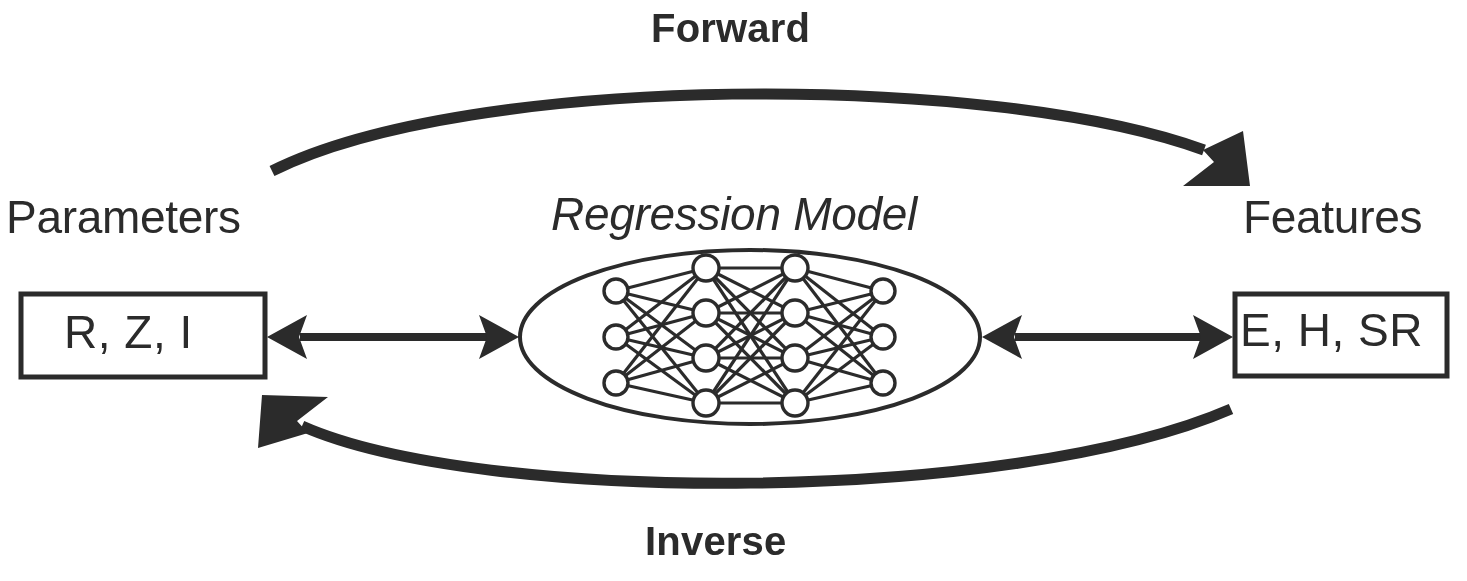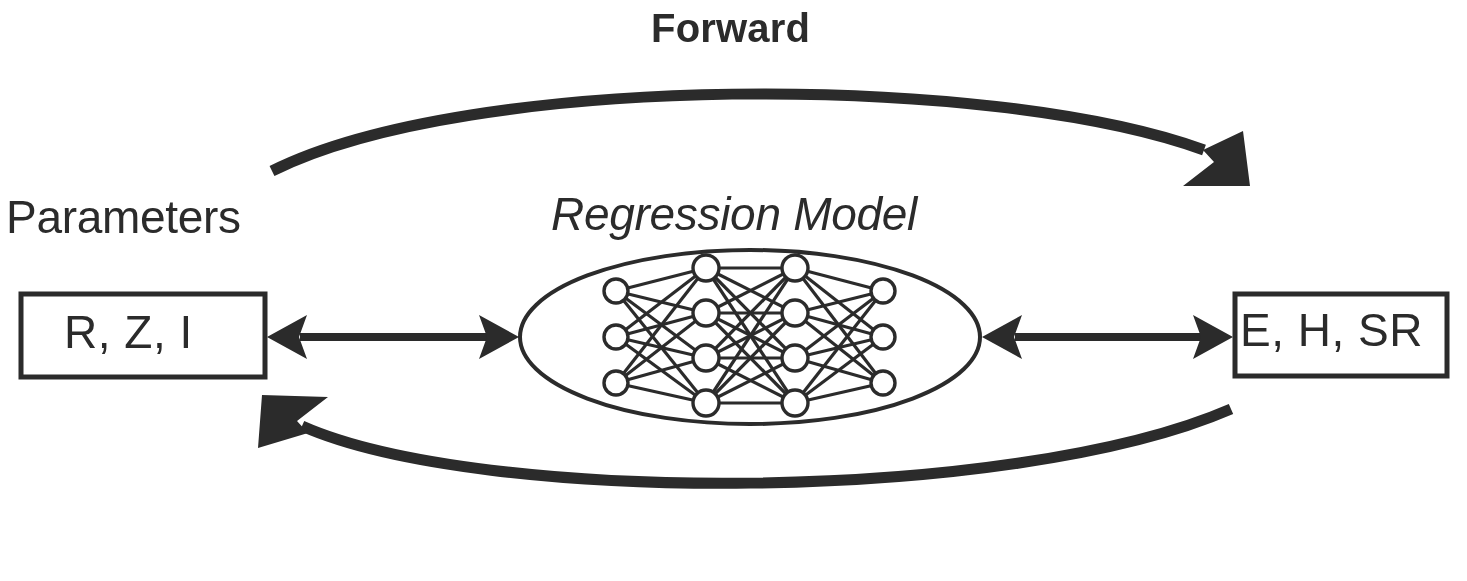--- a/index.html
+++ b/index.html
@@ -154,19 +154,21 @@
       <circle cx="883" cy="383" r="12"></circle>
     </g>
   </svg>
 
   <div class="txt label-flow" id="label-forward">Forward</div>
 
   <div class="txt label-heading" id="label-parameters">Parameters</div>
 
   <div class="txt label-heading" id="label-regression">Regression Model</div>
 
+  <div class="txt label-heading" id="label-features">Features</div>
 
   <div class="txt box-text" id="text-left-box">R, Z, I</div>
 
   <div class="txt box-text" id="text-right-box">E, H, SR</div>
 
+  <div class="txt label-flow" id="label-inverse">Inverse</div>
 
 </div>
 
 </body></html>

